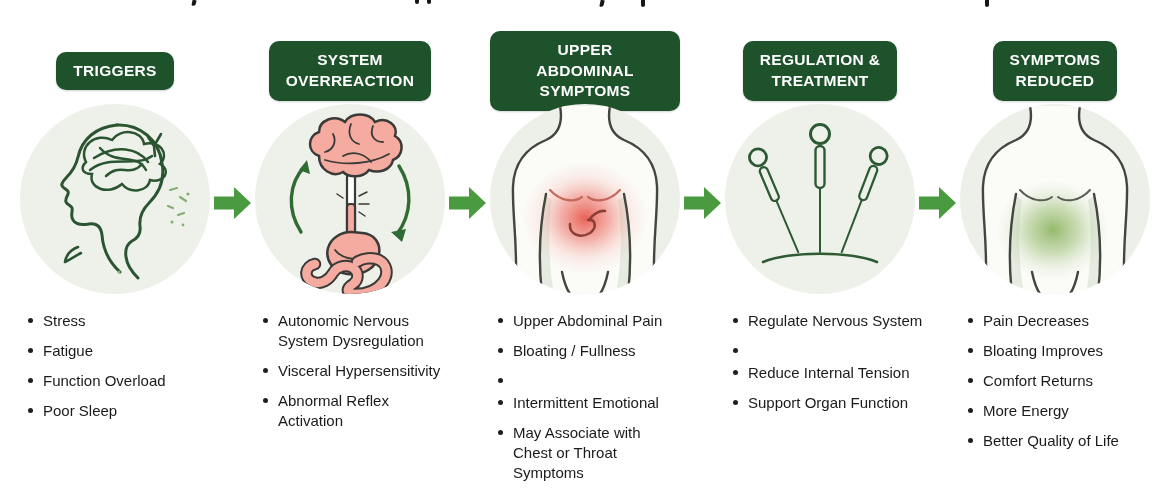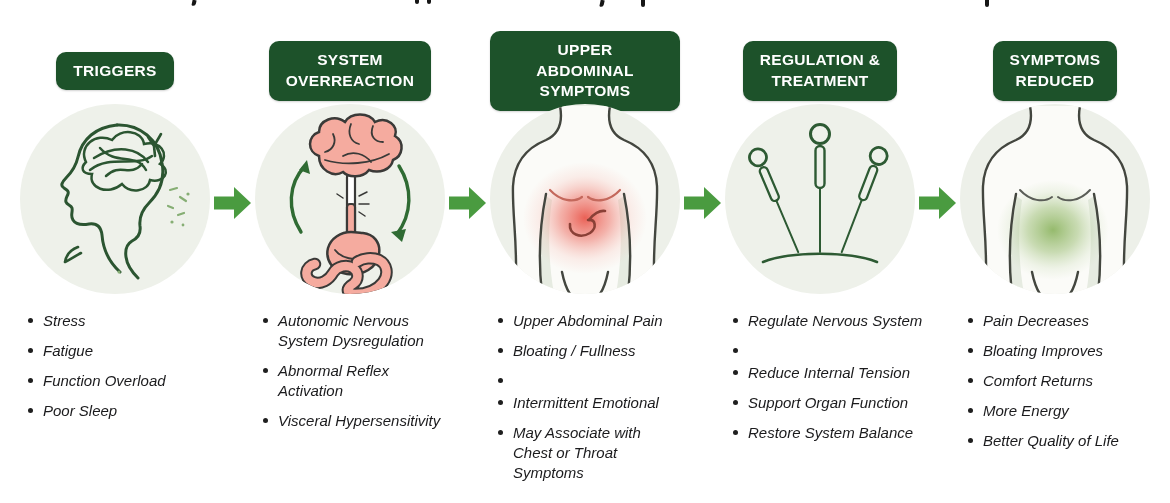--- a/index.html
+++ b/index.html
@@ -26,21 +26,21 @@
     padding:9px 17px;border-radius:10px;white-space:pre-line;
     box-shadow:0 1px 2px rgba(0,0,0,.18);
   }
   .icon-circle{
     width:190px;height:190px;border-radius:50%;background:#eef1ea;
     overflow:hidden;flex:none;
   }
   .icon-circle.torso{background:#edf0e9;}
   .icon-circle svg{display:block;width:190px;height:190px;}
 
-  .list{margin-top:17px;align-self:flex-start;padding-left:8px;font-style:italic;}
+  .list{margin-top:17px;align-self:flex-start;padding-left:8px;}
   .stage:nth-child(7) .list{width:216px;}
   .stage:nth-child(9) .list{width:206px;}
   .item{display:flex;gap:10px;margin-bottom:10px;}
   .item .dot{width:5px;height:5px;border-radius:50%;background:#1f1f1f;margin-top:7px;flex:none;}
   .item .txt{
     font-size:15px;color:#1b1b1d;line-height:1.33;white-space:pre-line;
   }
 </style>
 </head>
 <body>
@@ -155,26 +155,26 @@
       </svg>
     </div>
     <div class="list">
       <div class="item">
           <span class="dot"></span>
           <span class="txt">Autonomic Nervous
 System Dysregulation</span>
         </div>
       <div class="item">
           <span class="dot"></span>
+          <span class="txt">Visceral Hypersensitivity</span>
+        </div>
+      <div class="item">
+          <span class="dot"></span>
           <span class="txt">Abnormal Reflex
 Activation</span>
-        </div>
-      <div class="item">
-          <span class="dot"></span>
-          <span class="txt">Visceral Hypersensitivity</span>
         </div>
     </div>
   </div>
 
   <div class="arrow-gap">
     <svg width="38" height="34" viewBox="0 0 38 34">
       <polygon points="0,10.5 20,10.5 20,1 37,17 20,33 20,23.5 0,23.5" fill="#4a9b40"></polygon>
     </svg>
   </div>
 
@@ -288,24 +288,20 @@
       <div class="item">
           <span class="dot"></span>
         </div>
       <div class="item">
           <span class="dot"></span>
           <span class="txt">Reduce Internal Tension</span>
         </div>
       <div class="item">
           <span class="dot"></span>
           <span class="txt">Support Organ Function</span>
-        </div>
-      <div class="item">
-          <span class="dot"></span>
-          <span class="txt">Restore System Balance</span>
         </div>
     </div>
   </div>
 
   <div class="arrow-gap">
     <svg width="38" height="34" viewBox="0 0 38 34">
       <polygon points="0,10.5 20,10.5 20,1 37,17 20,33 20,23.5 0,23.5" fill="#4a9b40"></polygon>
     </svg>
   </div>
 

